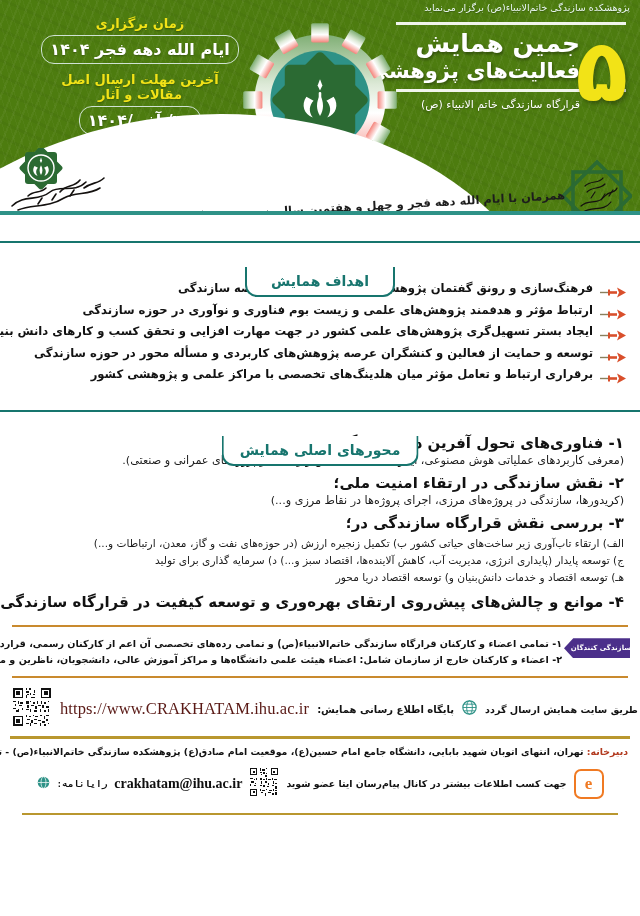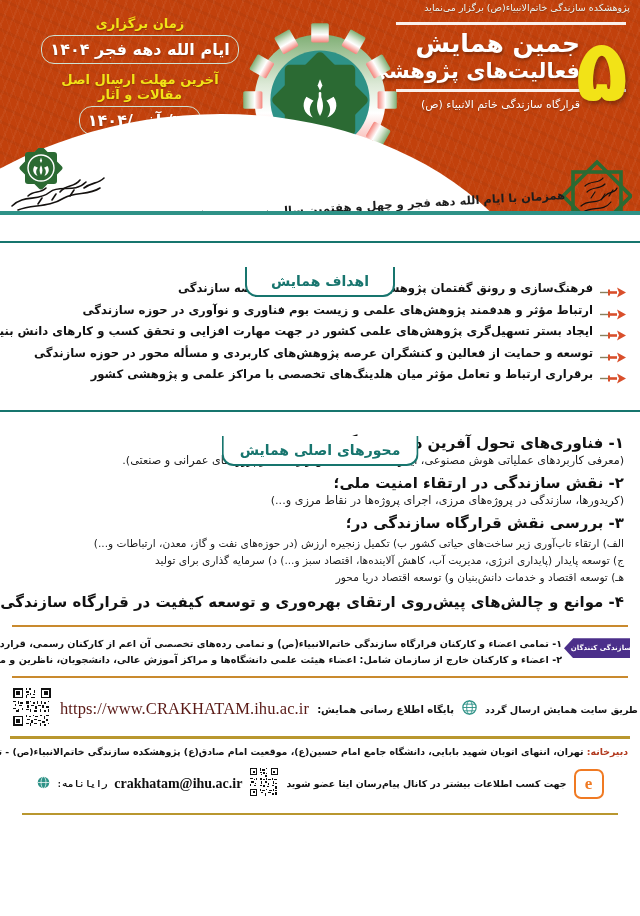--- a/index.html
+++ b/index.html
@@ -10,21 +10,21 @@
     color:#1a1a1a;
   }
   .poster{width:640px;height:916px;position:relative;background:#ffffff;overflow:hidden;}
 
   
   .header{
     position:absolute;left:0;top:0;width:640px;height:215px;
     background:
       radial-gradient(ellipse 420px 150px at 62% 18%, #3fa396 0%, #2e9287 42%, #2b8b81 100%),
       linear-gradient(160deg,#2f9view 0%,#2b8b81 100%);
-    background-color:#c2410c;
+    background-color:#4d7c0f;
     overflow:hidden;
   }
   .hdr-texture{
     position:absolute;inset:0;
     background-image:
       repeating-linear-gradient(112deg, rgba(255,255,255,.045) 0 2px, rgba(0,0,0,0) 2px 9px),
       repeating-linear-gradient(24deg, rgba(0,0,0,.035) 0 3px, rgba(0,0,0,0) 3px 14px),
       repeating-linear-gradient(73deg, rgba(255,255,255,.03) 0 1px, rgba(0,0,0,0) 1px 7px);
     pointer-events:none;
   }

